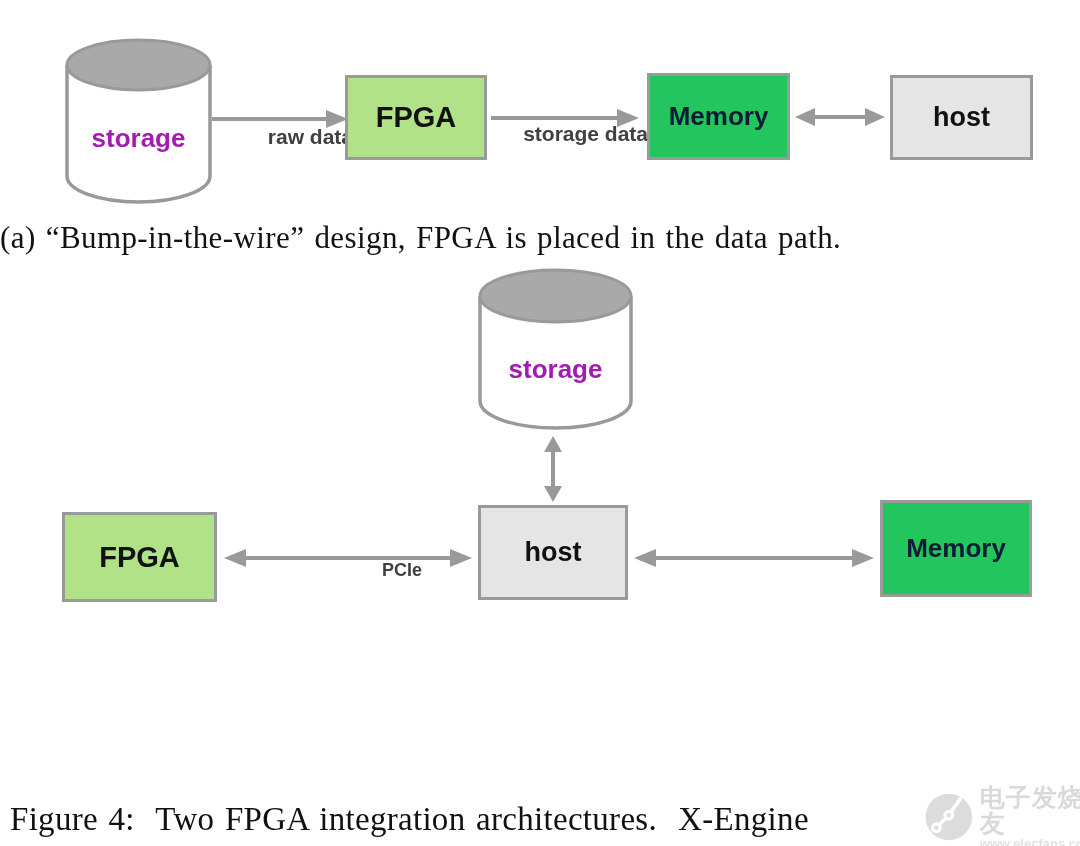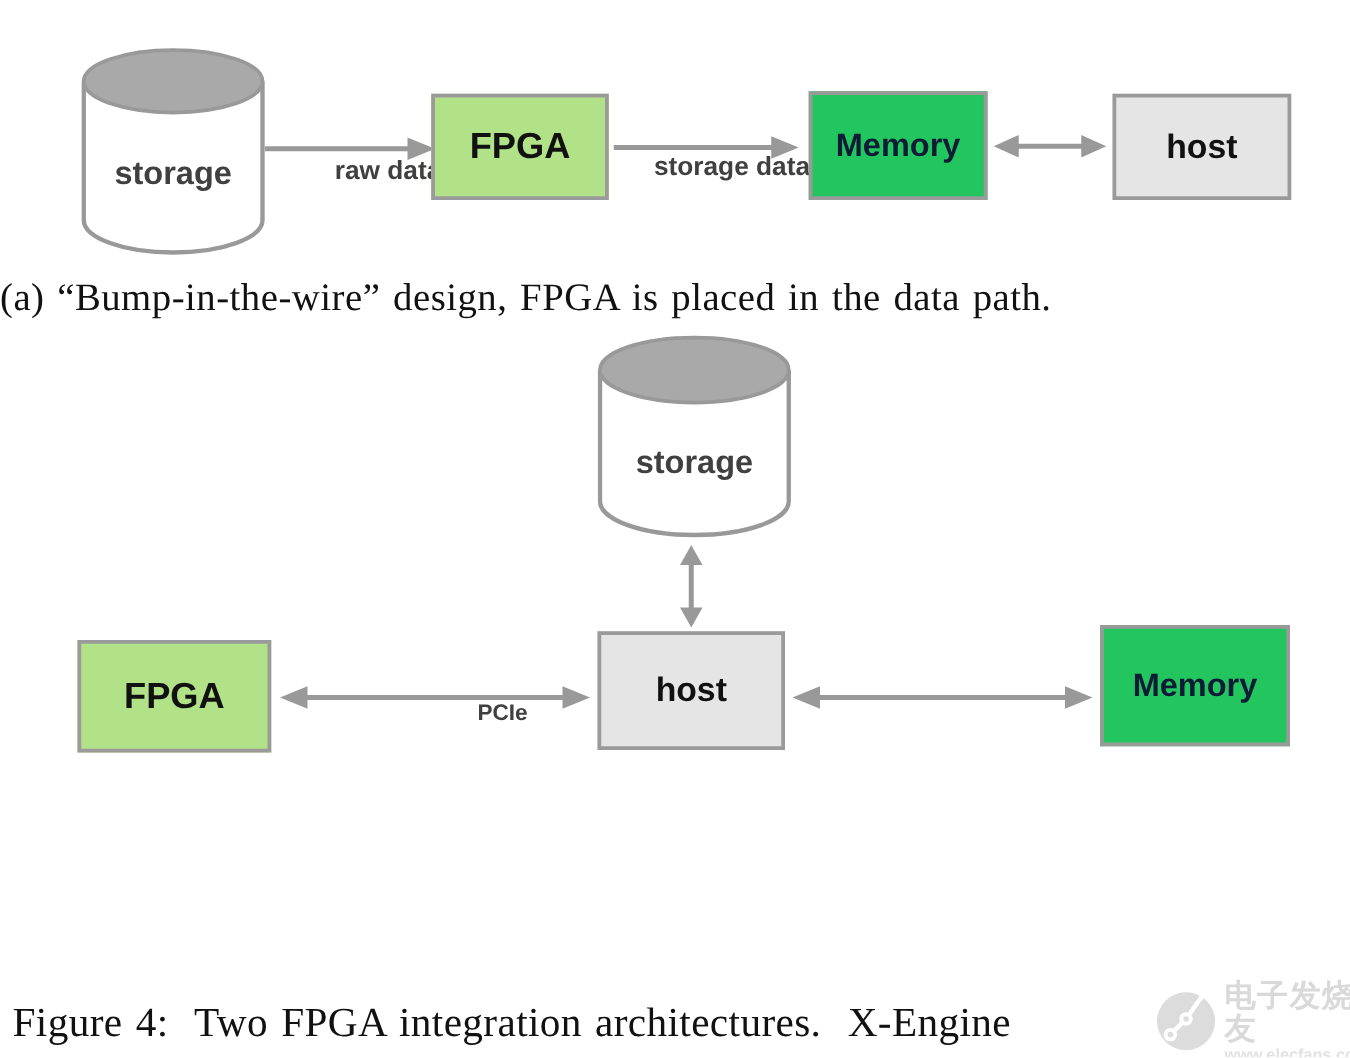--- a/index.html
+++ b/index.html
@@ -6,21 +6,21 @@
   .page{position:relative;width:1080px;height:846px;background:#ffffff;overflow:hidden;
         font-family:"Liberation Sans",sans-serif;}
   .diagram{position:absolute;left:0;top:0;width:1080px;height:846px;}
   .box{position:absolute;display:flex;align-items:center;justify-content:center;
        border:3px solid #9a9a9a;box-sizing:border-box;font-weight:bold;color:#111;}
   .box.green{background:#b2e287;font-size:29px;}
   .box.blue{background:#22c55e;font-size:26px;color:#0e1b36;}
   .box.orange{background:#e5e5e5;font-size:27px;}
   .cylinder{position:absolute;}
   .cyl-label{position:absolute;left:0;width:100%;text-align:center;
-             font-weight:bold;font-size:26px;color:#404040;}
+             font-weight:bold;font-size:26px;color:#a21caf;}
   .edge-label{position:absolute;text-align:right;font-weight:bold;font-size:21px;color:#404040;margin-top:40px;}
   .arrow{position:absolute;overflow:visible;}
   .subcaption{position:absolute;left:0;width:1080px;text-align:left;
               font-family:"Liberation Serif",serif;font-size:31px;color:#111;
               letter-spacing:.4px;word-spacing:2px;}
   .figcaption{position:absolute;left:10px;top:704px;width:1064px;
               font-family:"Liberation Serif",serif;font-size:33px;line-height:46px;
               color:#111;letter-spacing:.3px;word-spacing:2px;white-space:pre-wrap;}
   .watermark{position:absolute;left:922px;top:784px;display:flex;align-items:center;}
   .wm-text{margin-left:4px;color:#d9d9d9;line-height:1.05;}

